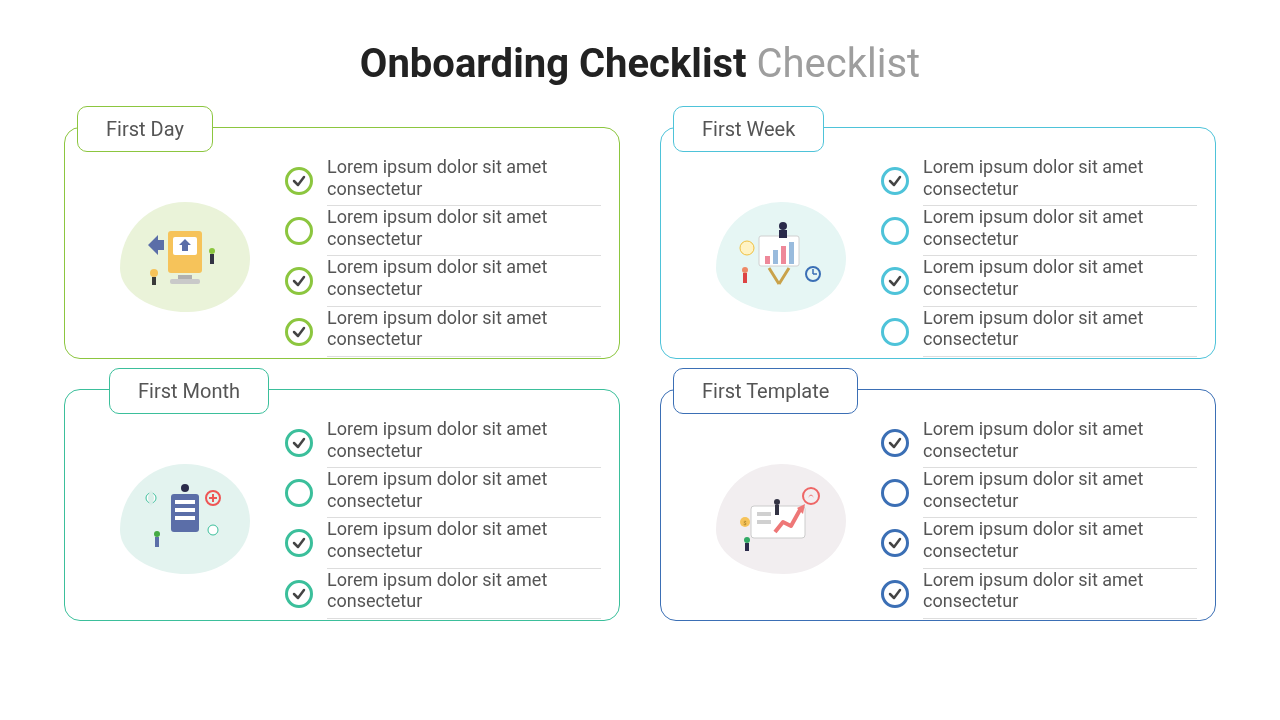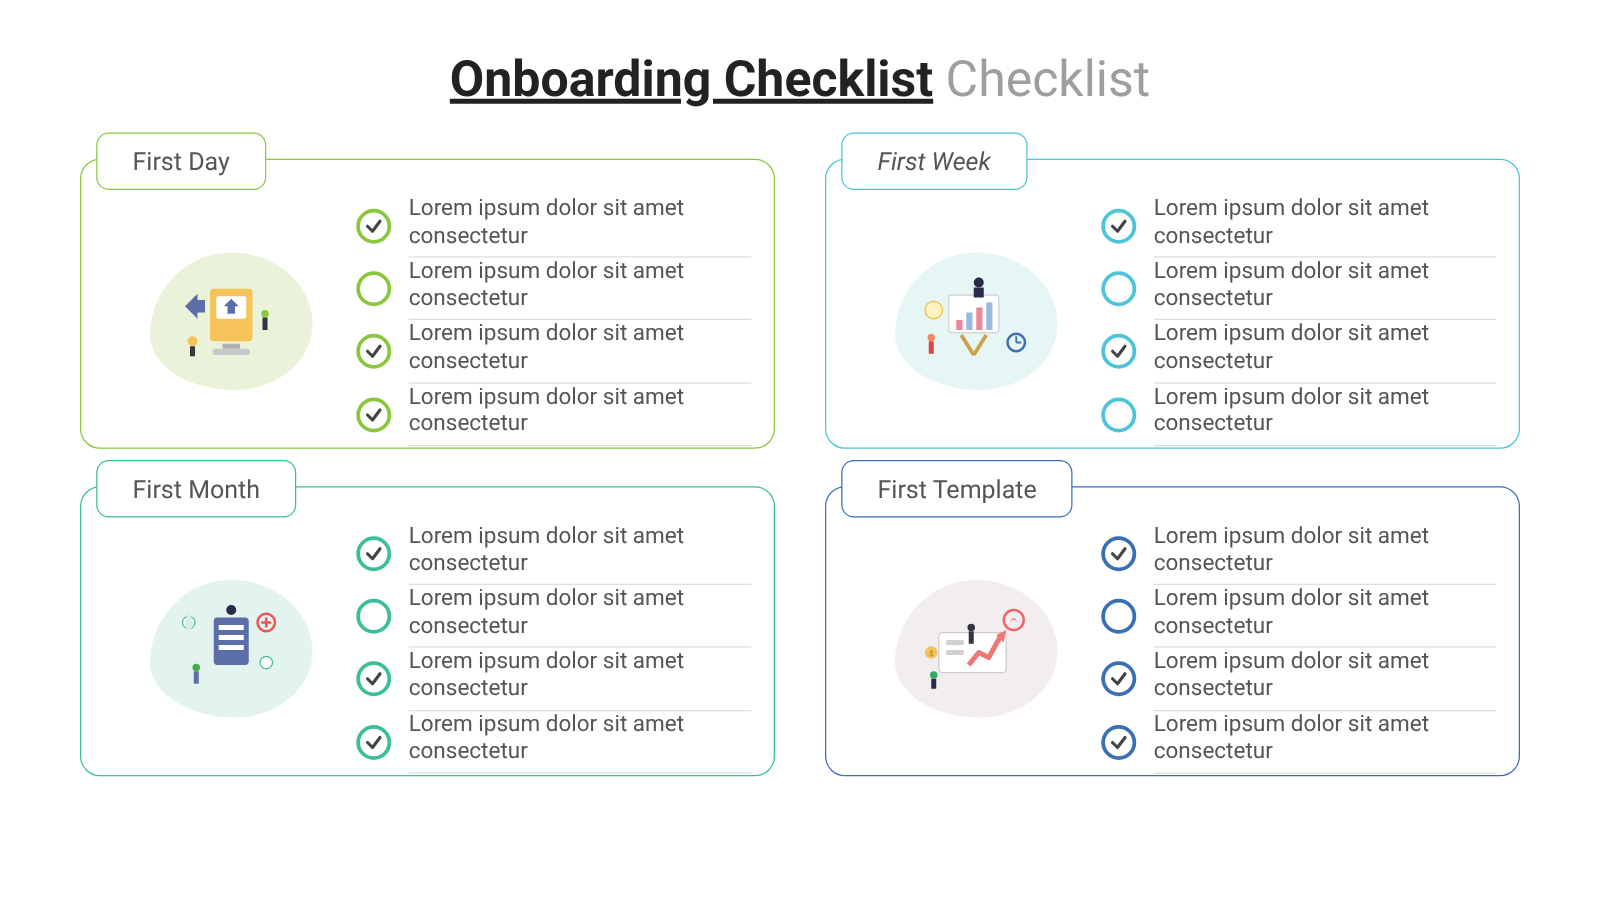--- a/index.html
+++ b/index.html
@@ -13,21 +13,20 @@
   .page-title {
     text-align: center;
     font-size: 40px;
     font-weight: 400;
     color: #9e9e9e;
     padding: 40px 0 30px;
   }
   .page-title .bold {
     font-weight: 700;
     color: #222;
-    text-decoration: underline;
   }
   .grid {
     display: grid;
     grid-template-columns: 1fr 1fr;
     gap: 30px 40px;
     padding: 10px 64px 0;
   }
   .card {
     position: relative;
     border: 1.5px solid;
@@ -95,26 +94,26 @@
     padding-bottom: 6px;
     line-height: 1.2;
   }
   
   .c-green  { border-color: #8cc63f; }
   .c-green  .card-tab { border-color: #8cc63f; }
   .c-green  .chk { border-color: #8cc63f; }
   .c-green  .illus { background: #eaf3d9; }
 
   .c-cyan   { border-color: #4ec3d9; }
-  .c-cyan   .card-tab { border-color: #4ec3d9; font-style: italic; }
+  .c-cyan   .card-tab { border-color: #4ec3d9; }
   .c-cyan   .chk { border-color: #4ec3d9; }
   .c-cyan   .illus { background: #e6f6f4; }
 
   .c-teal   { border-color: #3bbf9b; }
-  .c-teal   .card-tab { border-color: #3bbf9b; }
+  .c-teal   .card-tab { border-color: #3bbf9b; margin-left: 32px; }
   .c-teal   .chk { border-color: #3bbf9b; }
   .c-teal   .illus { background: #e3f3ef; }
 
   .c-navy   { border-color: #3b6fb5; }
   .c-navy   .card-tab { border-color: #3b6fb5; }
   .c-navy   .chk { border-color: #3b6fb5; }
   .c-navy   .illus { background: #f2eef0; }
 </style>
 </head>
 <body>

